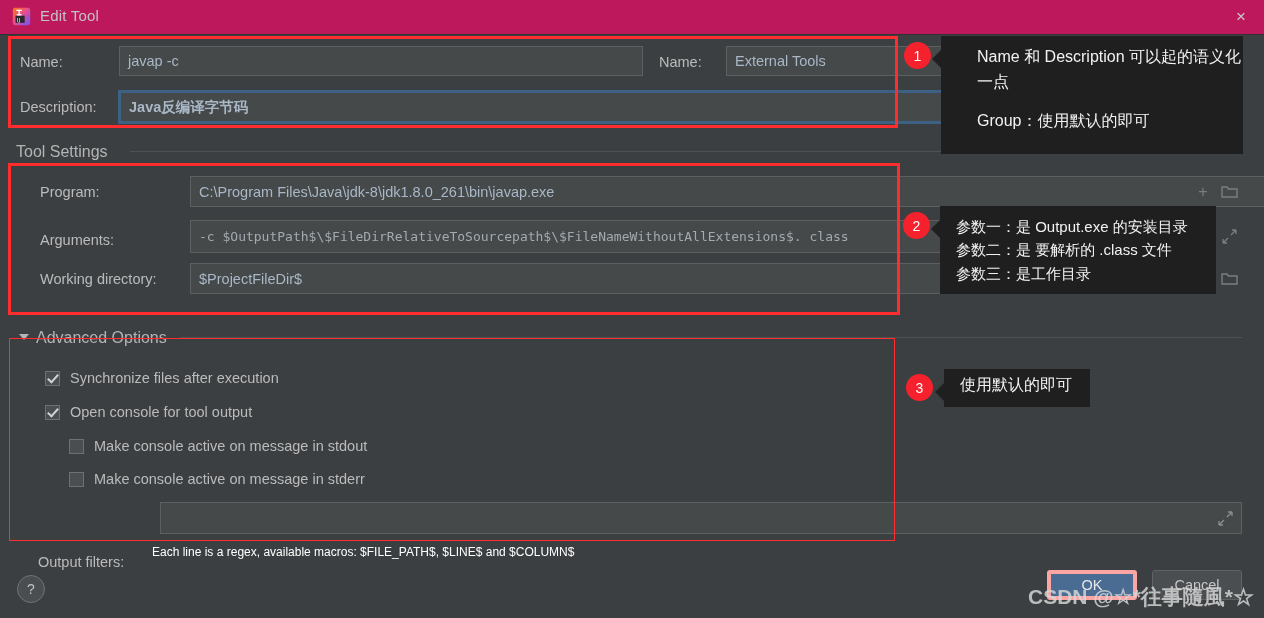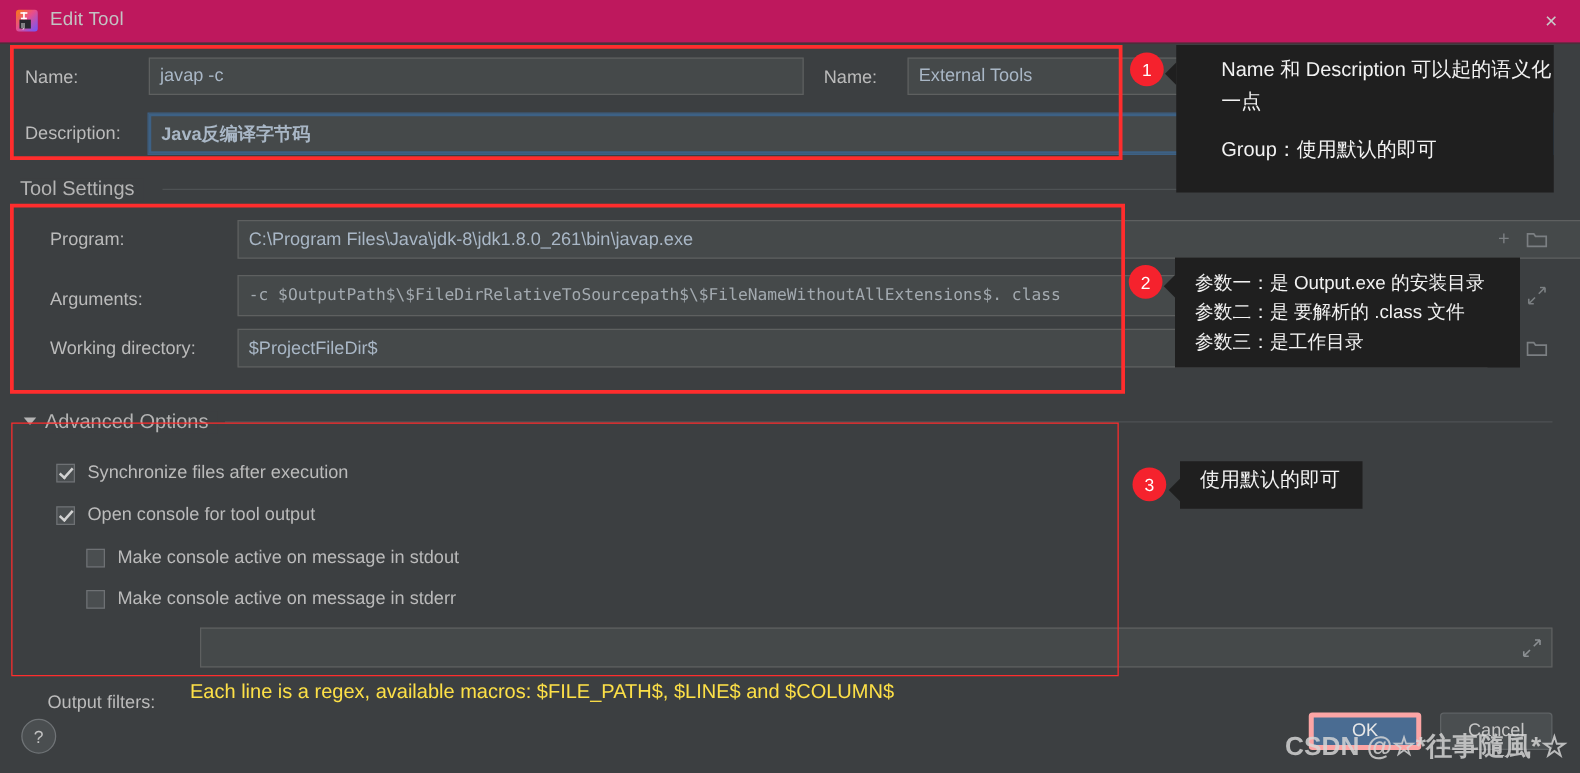--- a/index.html
+++ b/index.html
@@ -133,22 +133,22 @@
     display: flex; align-items: center; justify-content: center;
     color: #7b7f82;
     cursor: pointer;
     font-size: 16px;
     user-select: none;
   }
 
   
   .hint {
     position: absolute;
-    color: #fde047;
-    font-size: 16px;
+    color: #ffffff;
+    font-size: 12px;
     white-space: nowrap;
   }
   .help-btn {
     position: absolute;
     left: 17px; top: 575px;
     width: 26px; height: 26px;
     border-radius: 50%;
     border: 1px solid #6f7376;
     background: #4a4e50;
     color: #c2c2c2;

